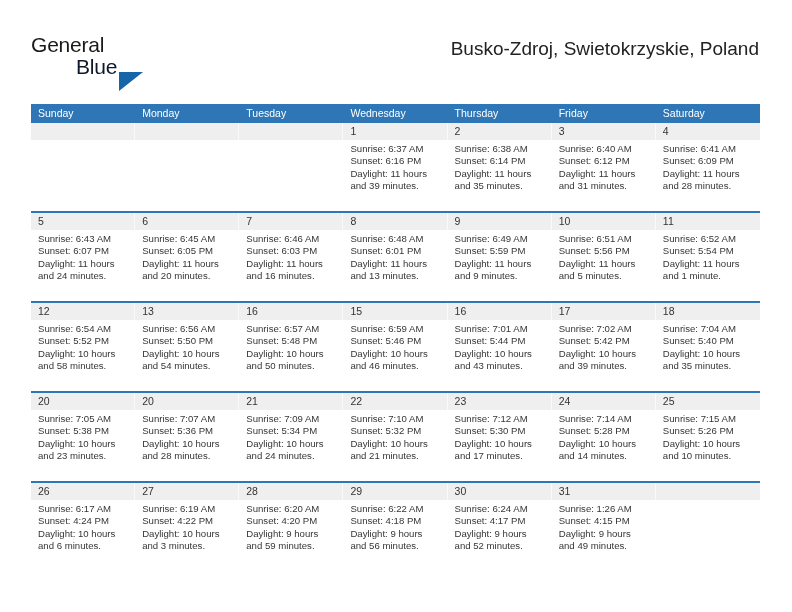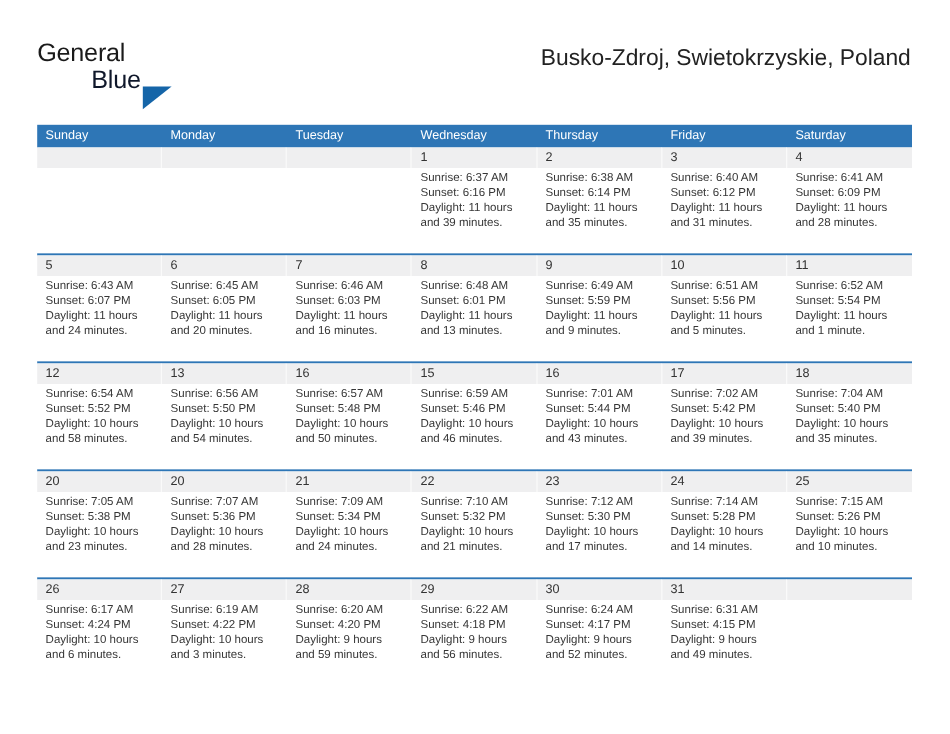--- a/index.html
+++ b/index.html
@@ -487,21 +487,21 @@
               <div class="day-body">
                 <div class="day-line">Sunrise: 6:24 AM</div>
                 <div class="day-line">Sunset: 4:17 PM</div>
                 <div class="day-line">Daylight: 9 hours</div>
                 <div class="day-line">and 52 minutes.</div>
               </div>
             </div>
             <div class="day-cell">
               <div class="day-number">31</div>
               <div class="day-body">
-                <div class="day-line">Sunrise: 6:31 AM</div>
+                <div class="day-line">Sunrise: 1:26 AM</div>
                 <div class="day-line">Sunset: 4:15 PM</div>
                 <div class="day-line">Daylight: 9 hours</div>
                 <div class="day-line">and 49 minutes.</div>
               </div>
             </div>
             <div class="day-cell empty">
               <div class="day-number"></div>
             </div>
           </div>
         </div>

